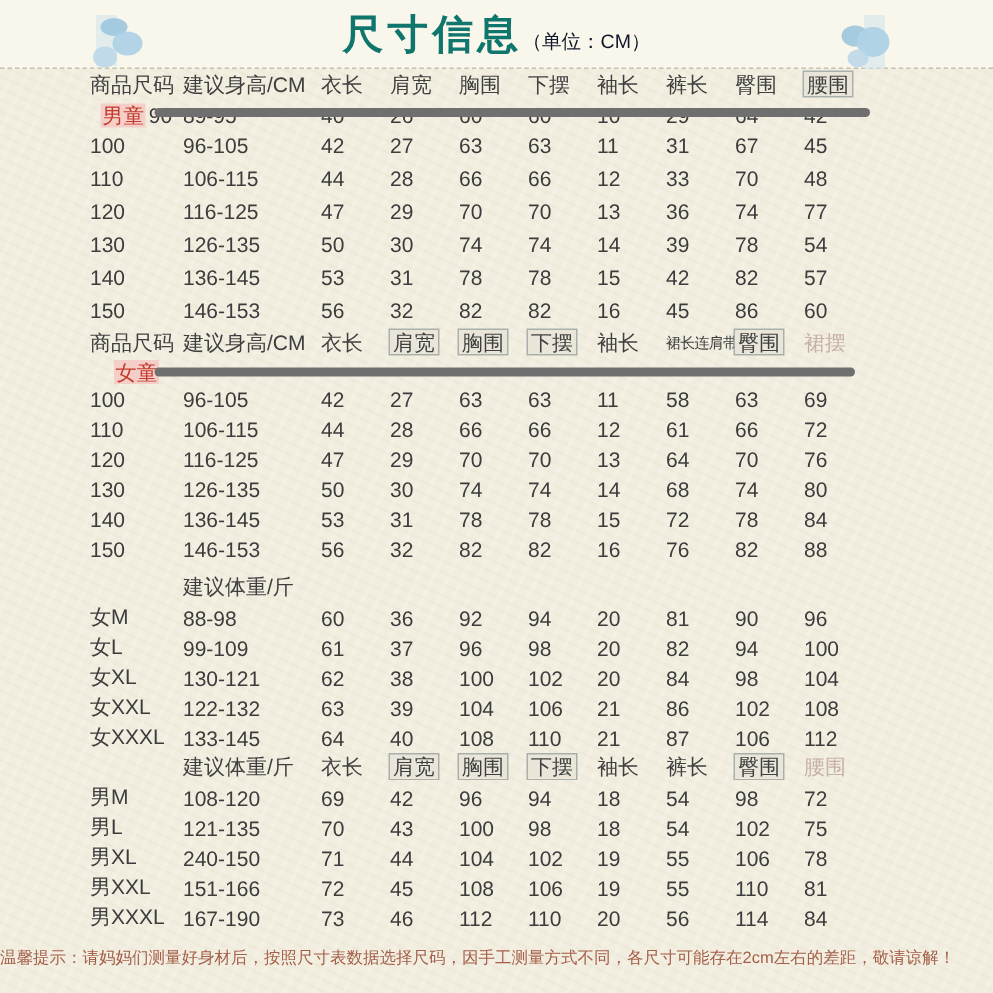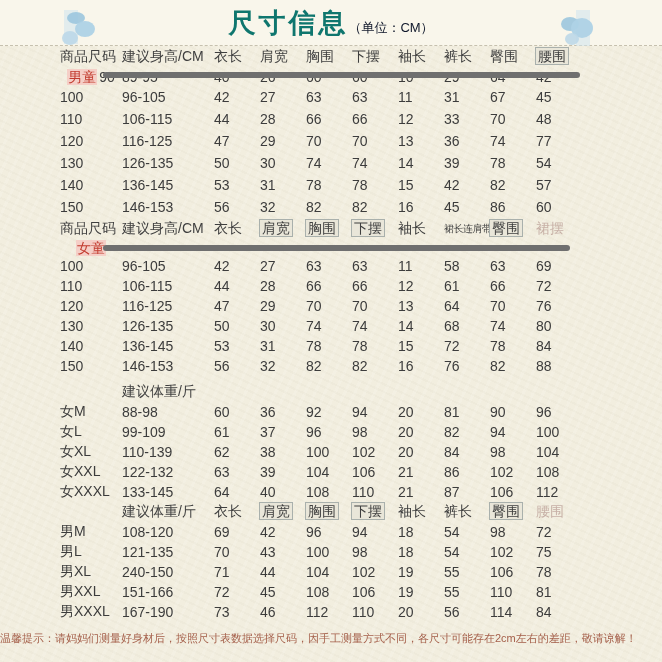--- a/index.html
+++ b/index.html
@@ -334,21 +334,21 @@
         <div class="cell">37</div>
         <div class="cell">96</div>
         <div class="cell">98</div>
         <div class="cell">20</div>
         <div class="cell">82</div>
         <div class="cell">94</div>
         <div class="cell">100</div>
       </div>
       <div class="row">
         <div class="cell">女XL</div>
-        <div class="cell">110-139</div>
+        <div class="cell">130-121</div>
         <div class="cell">62</div>
         <div class="cell">38</div>
         <div class="cell">100</div>
         <div class="cell">102</div>
         <div class="cell">20</div>
         <div class="cell">84</div>
         <div class="cell">98</div>
         <div class="cell">104</div>
       </div>
       <div class="row">

